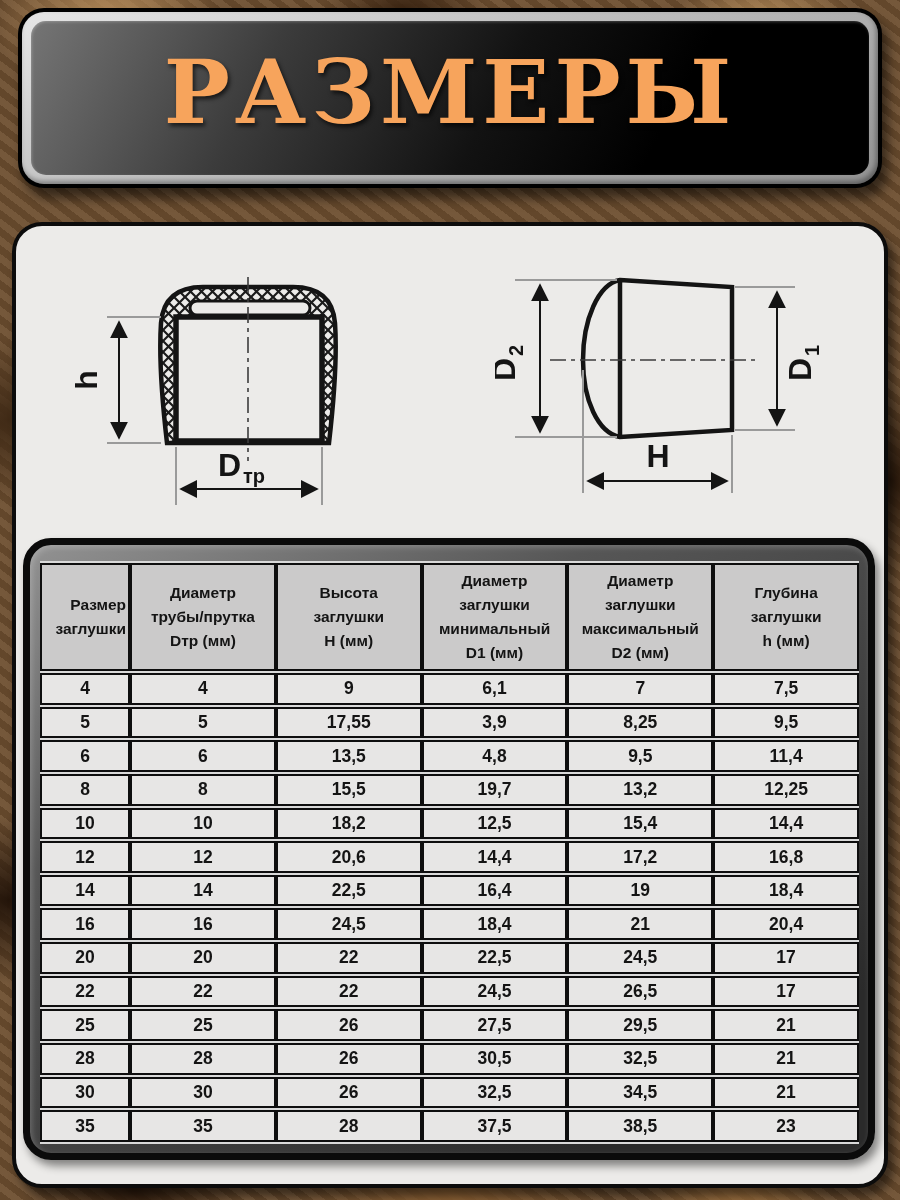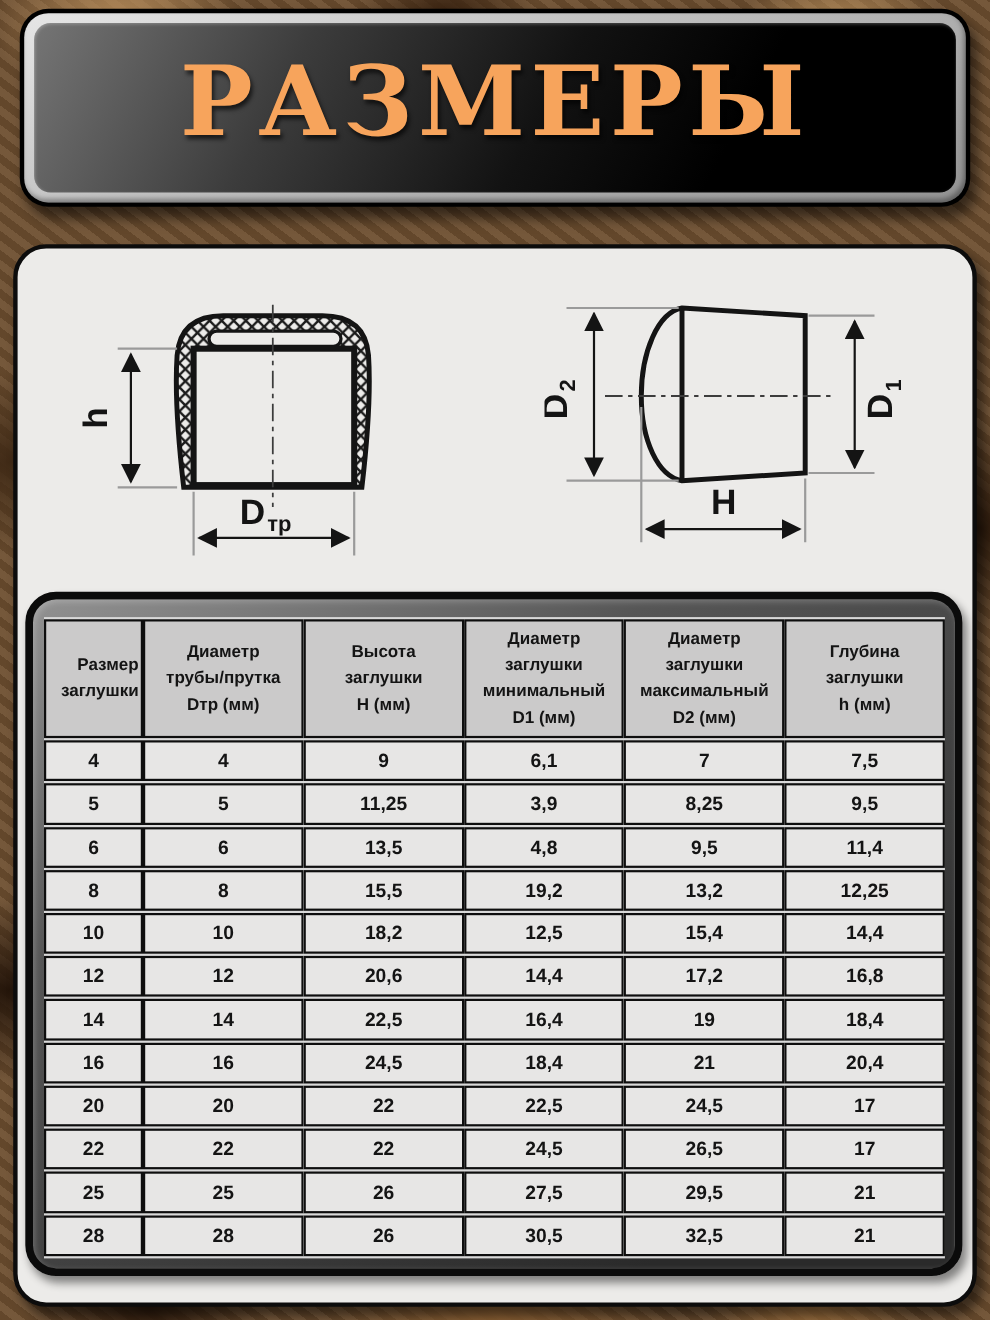--- a/index.html
+++ b/index.html
@@ -194,38 +194,38 @@
             <td>4</td>
             <td>4</td>
             <td>9</td>
             <td>6,1</td>
             <td>7</td>
             <td>7,5</td>
           </tr>
           <tr>
             <td>5</td>
             <td>5</td>
-            <td>11,25</td>
+            <td>17,55</td>
             <td>3,9</td>
             <td>8,25</td>
             <td>9,5</td>
           </tr>
           <tr>
             <td>6</td>
             <td>6</td>
             <td>13,5</td>
             <td>4,8</td>
             <td>9,5</td>
             <td>11,4</td>
           </tr>
           <tr>
             <td>8</td>
             <td>8</td>
             <td>15,5</td>
-            <td>19,2</td>
+            <td>19,7</td>
             <td>13,2</td>
             <td>12,25</td>
           </tr>
           <tr>
             <td>10</td>
             <td>10</td>
             <td>18,2</td>
             <td>12,5</td>
             <td>15,4</td>
             <td>14,4</td>
@@ -279,16 +279,32 @@
             <td>21</td>
           </tr>
           <tr>
             <td>28</td>
             <td>28</td>
             <td>26</td>
             <td>30,5</td>
             <td>32,5</td>
             <td>21</td>
           </tr>
+          <tr>
+            <td>30</td>
+            <td>30</td>
+            <td>26</td>
+            <td>32,5</td>
+            <td>34,5</td>
+            <td>21</td>
+          </tr>
+          <tr>
+            <td>35</td>
+            <td>35</td>
+            <td>28</td>
+            <td>37,5</td>
+            <td>38,5</td>
+            <td>23</td>
+          </tr>
         </tbody>
     </table>
   </div>
 </div>
 
 </body></html>

